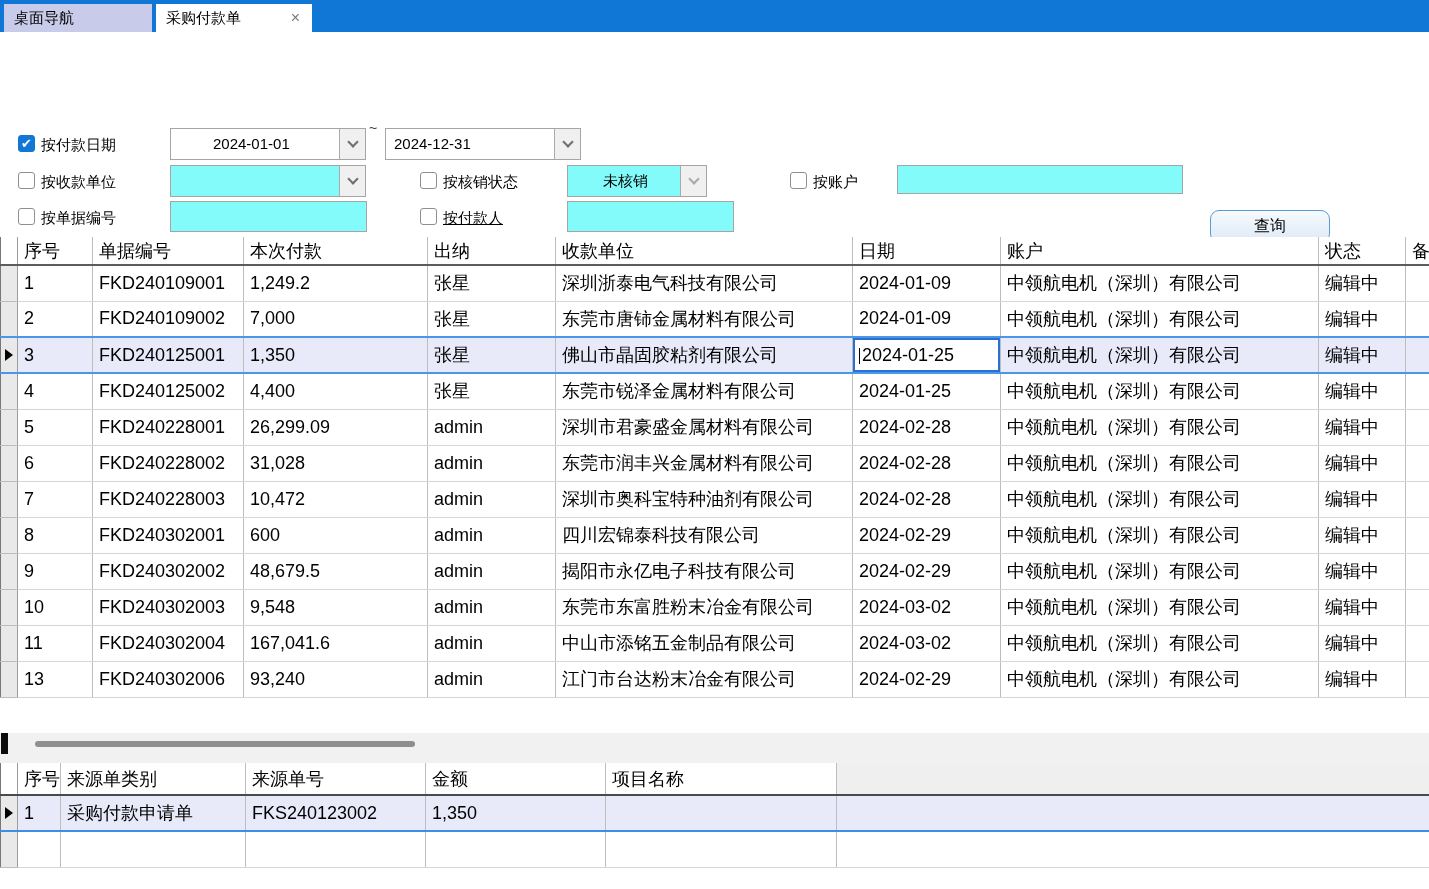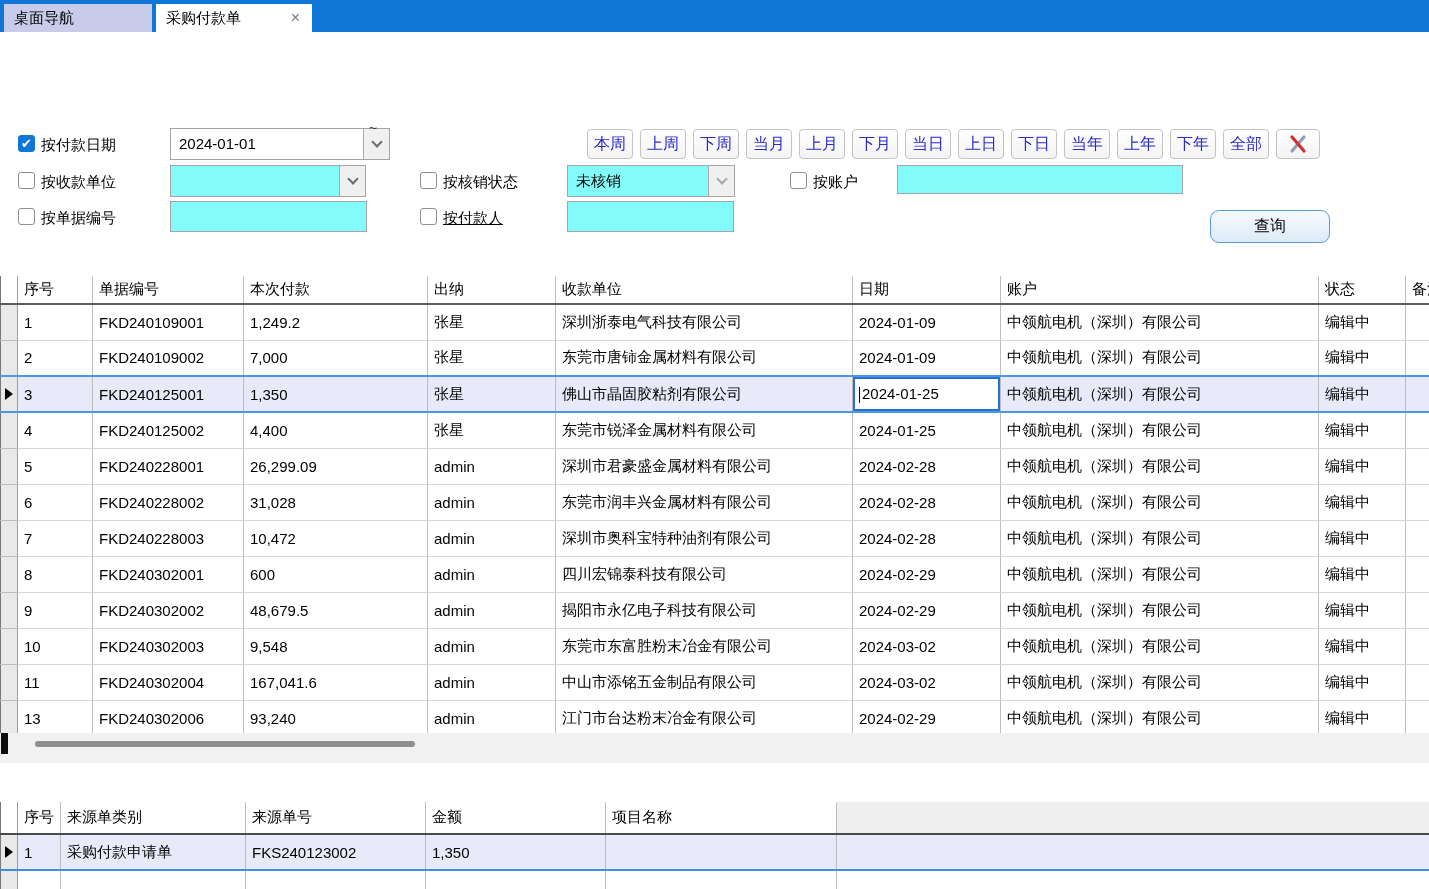--- a/index.html
+++ b/index.html
@@ -38,21 +38,21 @@
     border:1px solid #c3c3c3; border-radius:4px; color:#2a2ac8; font-size:16px;
     display:flex; align-items:center; justify-content:center; cursor:default; }
   .clearbtn { width:44px; height:30px; background:linear-gradient(#ffffff,#f3f3f3);
     border:1px solid #c3c3c3; border-radius:4px; display:flex; align-items:center; justify-content:center; }
 
   .querybtn { position:absolute; left:1210px; top:178px; width:120px; height:33px;
     background:linear-gradient(#f6fafd,#ddeaf8); border:1px solid #5b9bd5; border-radius:9px;
     font-size:16px; color:#000; display:flex; align-items:center; justify-content:center; }
 
   
-  table { border-collapse:collapse; table-layout:fixed; font-size:15px; color:#000;margin-top:39px; }
+  table { border-collapse:collapse; table-layout:fixed; font-size:18px; color:#000; }
   td { overflow:hidden; white-space:nowrap; padding:0 0 0 6px; vertical-align:middle;
     border-right:1px solid #bdbdbd; border-bottom:1px solid #d6d6d6; }
   tr.hdr td { height:28px; border-bottom:2px solid #5c5c5c; background:#fff; }
   tr.drow td { height:36px; }
   td.rowhdr { background:#e9e9e9; border-right:1px solid #9c9c9c; border-left:1px solid #777;
     border-bottom:1px solid #bdbdbd; padding:0; text-align:center; }
   .tri { display:inline-block; width:0; height:0; border-top:6px solid transparent;
     border-bottom:6px solid transparent; border-left:8px solid #000; }
 
   .maintbl { position:absolute; left:0; top:237px; width:1429px; }
@@ -85,63 +85,47 @@
     <span>采购付款单</span>
     <span class="tab-close">×</span>
   </div>
 </div>
 
 <div class="filters">
 
   <span class="cb checked" style="left:18px; top:103px;">✔</span>
   <span class="flabel" style="left:41px; top:104px;">按付款日期</span>
 
-  <div class="combo" style="left:170px; top:96px; width:220px;">
+  <div class="combo" style="left:170px; top:96px; width:196px;padding-left:34px;">
     <span class="val">2024-01-01</span>
     <span class="arrow">
         <span class="chev"></span>
       </span>
   </div>
   <span class="tilde" style="left:369px; top:88px;">~</span>
-
-  <div class="qbtns">
-
-    <div class="qbtn">本周</div>
-      <div class="qbtn">上周</div>
-      <div class="qbtn">下周</div>
-      <div class="qbtn">当月</div>
-      <div class="qbtn">上月</div>
-      <div class="qbtn">下月</div>
-      <div class="qbtn">当日</div>
-      <div class="qbtn">上日</div>
-      <div class="qbtn">下日</div>
-      <div class="qbtn">当年</div>
-      <div class="qbtn">上年</div>
-      <div class="qbtn">下年</div>
-      <div class="qbtn">全部</div>
-      <div class="clearbtn">
-      <svg width="20" height="20" viewBox="0 0 20 20">
-        <line x1="16" y1="3" x2="4" y2="17" stroke="#8ea0b4" stroke-width="3.2" stroke-linecap="round"></line>
-        <line x1="4" y1="3" x2="16" y2="17" stroke="#d03030" stroke-width="3.2" stroke-linecap="round"></line>
-      </svg>
-    </div>
-  </div>
+  <div class="combo" style="left:385px; top:96px; width:196px;">
+    <span class="val">2024-12-31</span>
+    <span class="arrow">
+        <span class="chev"></span>
+      </span>
+  </div>
+
 
   <span class="cb" style="left:18px; top:140px;"></span>
   <span class="flabel" style="left:41px; top:141px;">按收款单位</span>
   <div class="combo cyanbg" style="left:170px; top:133px; width:196px;">
     <span class="val"></span>
     <span class="arrow">
         <span class="chev"></span>
       </span>
   </div>
 
   <span class="cb" style="left:420px; top:140px;"></span>
   <span class="flabel" style="left:443px; top:141px;">按核销状态</span>
-  <div class="combo cyanbg" style="left:567px; top:133px; width:168px;">
+  <div class="combo cyanbg" style="left:567px; top:133px; width:140px;padding-left:27px;">
     <span class="val">未核销</span>
     <span class="arrow">
         <span class="chev light"></span>
       </span>
   </div>
 
   <span class="cb" style="left:790px; top:140px;"></span>
   <span class="flabel" style="left:813px; top:141px;">按账户</span>
   <input class="cyaninput" style="left: 897px; top: 133px; width: 286px; height: 29px;" value="">
 

